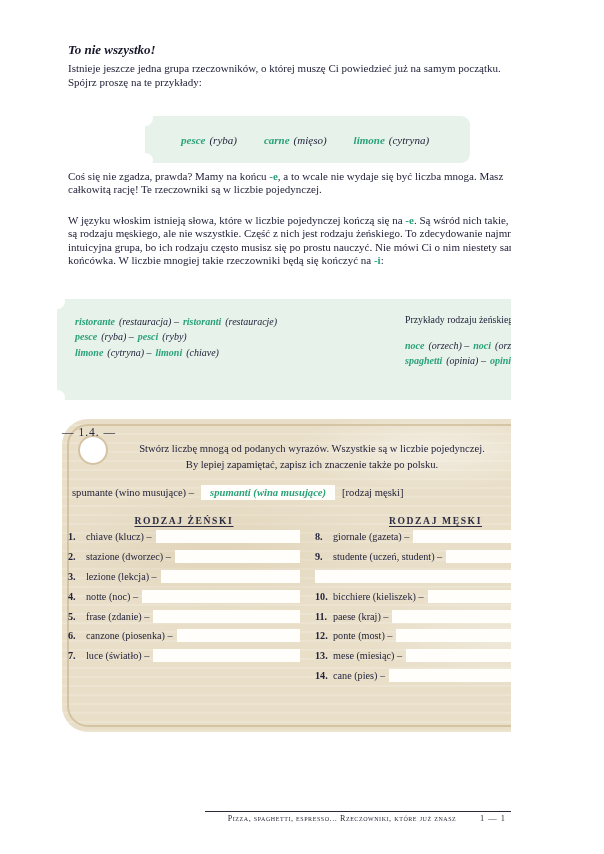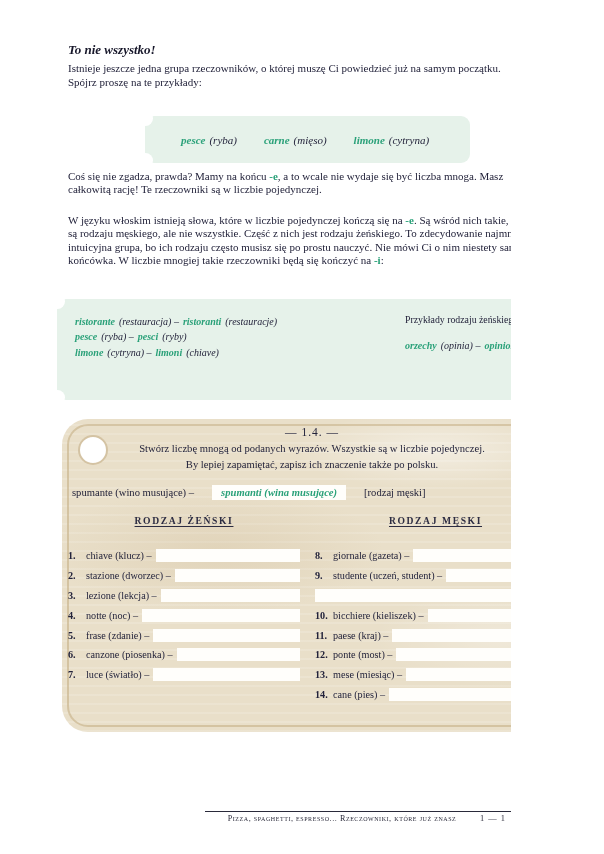--- a/index.html
+++ b/index.html
@@ -61,42 +61,42 @@
       #e9dfc9;
   }
   .board-outline {
     position:absolute; inset:5px; border:2px solid rgba(201,180,140,.65);
     border-radius:21px; pointer-events:none;
   }
   .board-hole {
     position:absolute; left:16px; top:16px; width:30px; height:30px;
     background:#fff; border:2px solid rgba(201,180,140,.8); border-radius:50%;
   }
-  .ex-number { position:absolute; left:0; right:14px; top:7px; text-align:center;
+  .ex-number { position:absolute; left:0; right:14px; top:7px; text-align:left;
     font-size:11.5px; letter-spacing:1px; color:#23233b; }
   .instr { position:absolute; left:0; right:14px; text-align:center; font-size:10.6px; }
   .instr-1 { top:24px; }
   .instr-2 { top:40px; }
 
   .example-row {
     position:absolute; left:10px; top:66px; display:flex; align-items:center;
-    gap:18px; font-size:10.6px; white-space:nowrap;
+    gap:7px; font-size:10.6px; white-space:nowrap;
   }
   .answer-chip {
     background:#fffefb; padding:2px 9px; font-size:10.6px;
     color:#2aa179; font-weight:bold; font-style:italic;
   }
 
   .cols { position:absolute; left:6px; top:96px; right:20px; display:flex; gap:15px; }
   .col-fem { width:232px; }
   .col-masc { flex:1; }
   .col-head {
     text-align:center; font-size:9.6px; font-weight:bold; letter-spacing:1.6px;
     text-decoration:underline; text-underline-offset:2px; color:#2c2c42;
-    margin-bottom:20px;
+    margin-bottom:1px;
   }
   .row { height:19.8px; display:flex; align-items:center; font-size:10.2px; }
   .num { width:18px; font-weight:bold; flex:none; }
   .lbl { white-space:nowrap; padding-right:4px; flex:none; }
   .blank { flex:1; height:13px; background:#fffefb; }
   .blank-full { width:100%; height:13px; background:#fffefb; }
 
   
   .footer-rule { position:absolute; left:205px; top:811px; width:312px; height:1.4px; background:#2a2a3a; }
   .running-title {
@@ -157,21 +157,27 @@
       <div class="pair">
         <span class="it">limone</span>
         <span class="gloss">(cytryna) –</span>
         <span class="it">limoni</span>
         <span class="gloss">(chiave)</span>
       </div>
     </div>
     <div class="gcol gcol-right">
       <div class="ghead">Przykłady rodzaju żeńskiego:</div>
       <div class="pair">
-        <span class="it">orzechy</span>
+        <span class="it">noce</span>
+        <span class="gloss">(orzech) –</span>
+        <span class="it">noci</span>
+        <span class="gloss">(orzechy)</span>
+      </div>
+      <div class="pair">
+        <span class="it">spaghetti</span>
         <span class="gloss">(opinia) –</span>
         <span class="it">opinioni</span>
         <span class="gloss">(opinie)</span>
       </div>
     </div>
   </div>
 
   <div class="board">
     <div class="board-outline"></div>
     <div class="board-hole"></div>

